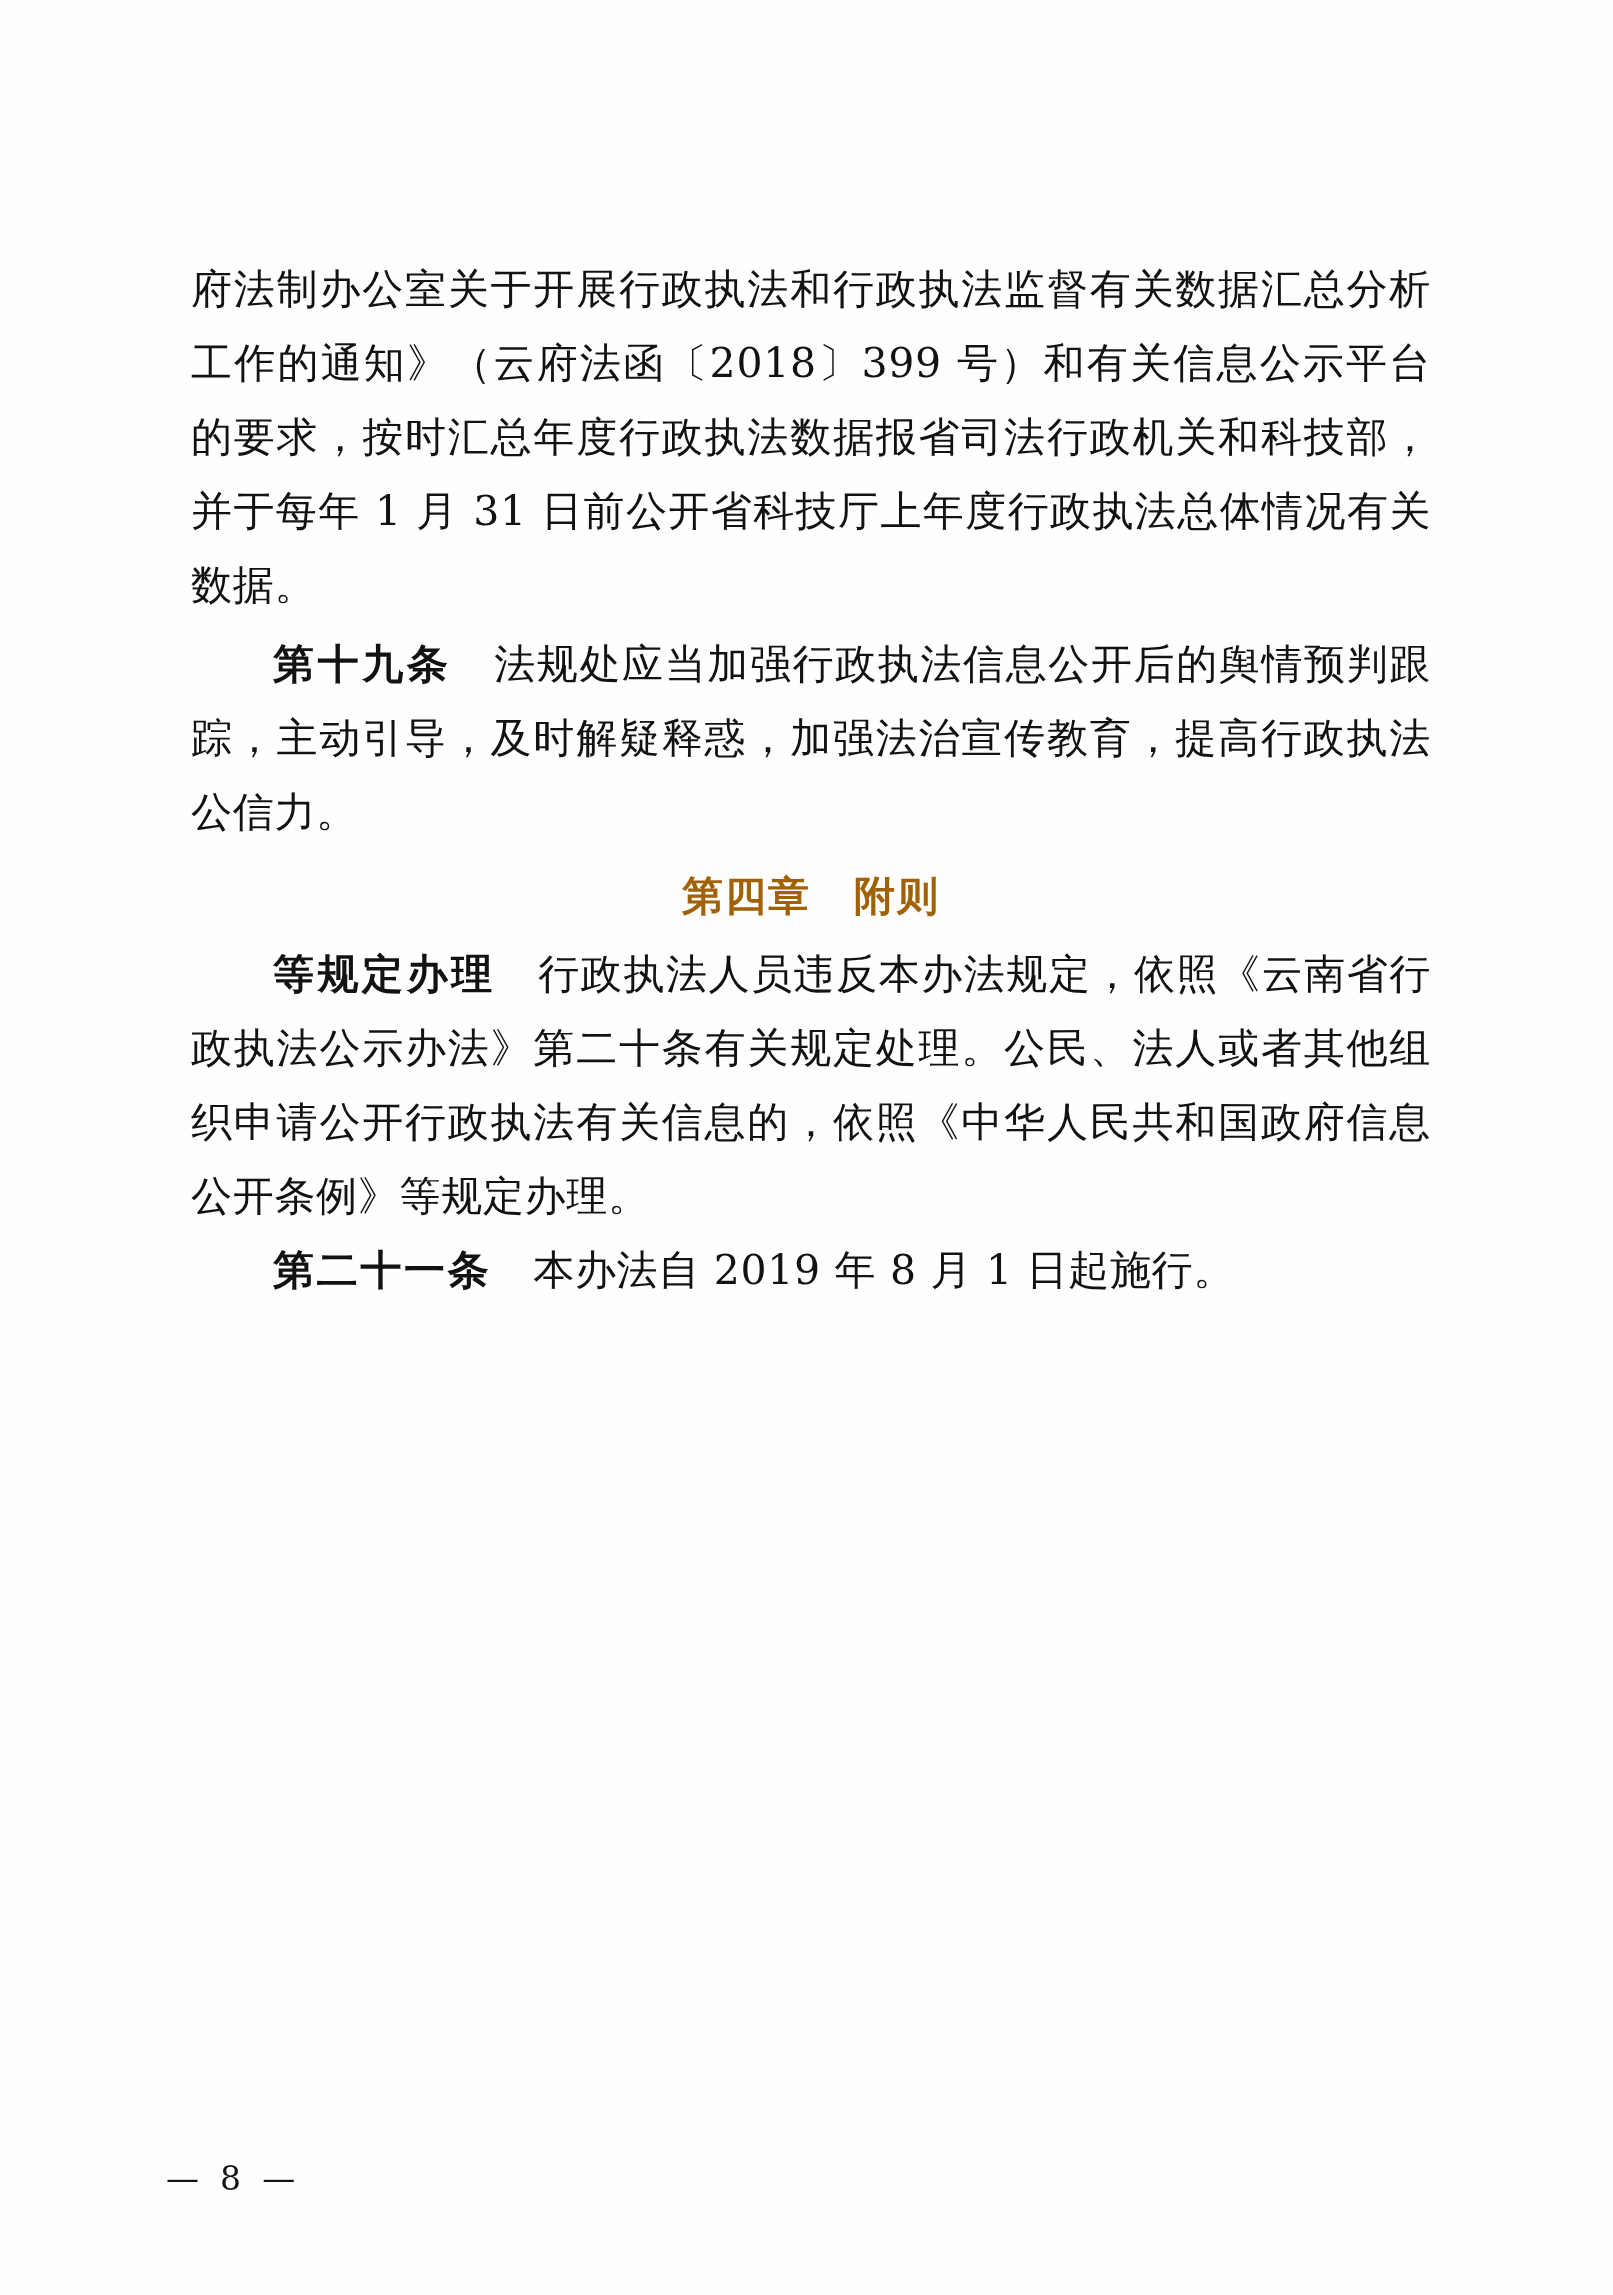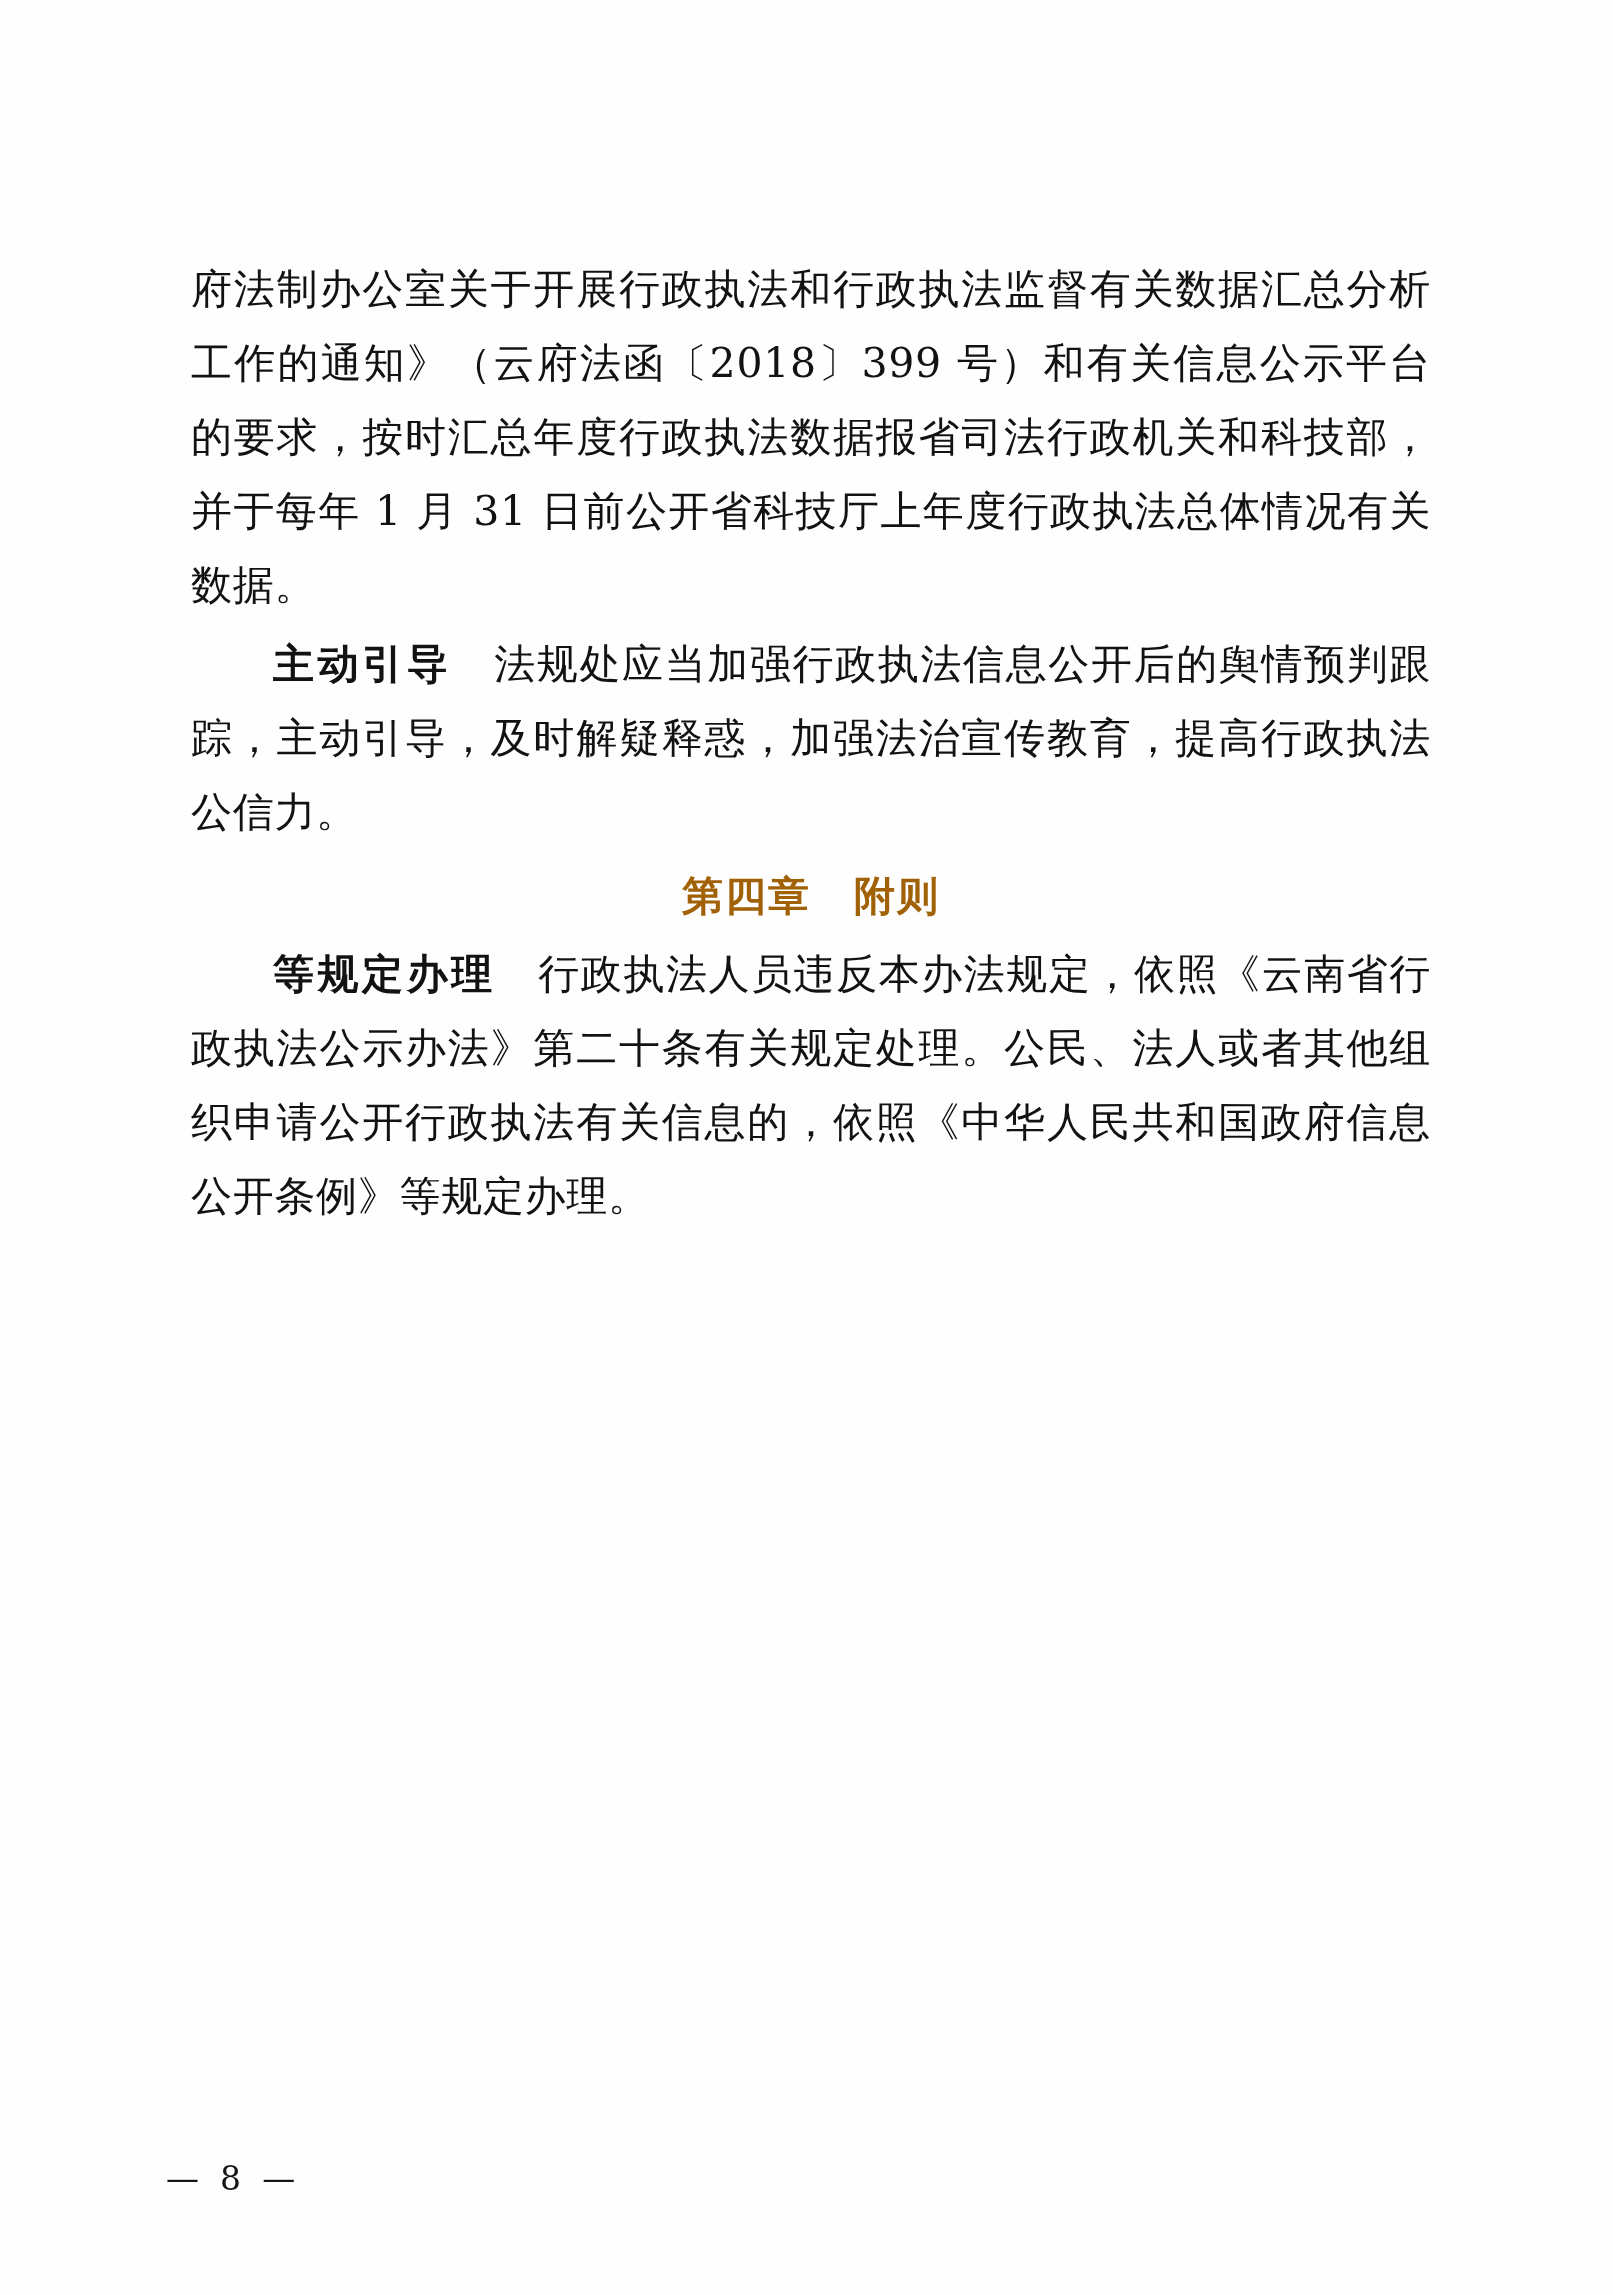--- a/index.html
+++ b/index.html
@@ -64,25 +64,26 @@
 <body>
 
 <div class="page">
 
   <div class="content">
 
     <p class="para">府法制办公室关于开展行政执法和行政执法监督有关数据汇总分析工作的通知》（云府法函〔2018〕399 号）和有关信息公示平台的要求，按时汇总年度行政执法数据报省司法行政机关和科技部，并于每年 1 月 31 日前公开省科技厅上年度行政执法总体情况有关数据。</p>
 
     <div class="gap-sm"></div>
 
-    <p class="para indent"><span class="art-label">主动引导</span>　<span>法规处应当加强行政执法信息公开后的舆情预判跟踪，主动引导，及时解疑释惑，加强法治宣传教育，提高行政执法公信力。</span></p>
+    <p class="para indent"><span class="art-label">第十九条</span>　<span>法规处应当加强行政执法信息公开后的舆情预判跟踪，主动引导，及时解疑释惑，加强法治宣传教育，提高行政执法公信力。</span></p>
 
     <h2 class="heading">第四章　附则</h2>
 
     <p class="para indent"><span class="art-label">等规定办理</span>　<span>行政执法人员违反本办法规定，依照《云南省行政执法公示办法》第二十条有关规定处理。公民、法人或者其他组织申请公开行政执法有关信息的，依照《中华人民共和国政府信息公开条例》等规定办理。</span></p>
 
+    <p class="para indent"><span class="art-label">第二十一条</span>　<span>本办法自 2019 年 8 月 1 日起施行。</span></p>
 
   </div>
 
   <div class="footer">— 8 —</div>
 
 </div>
 
 
 </body></html>

